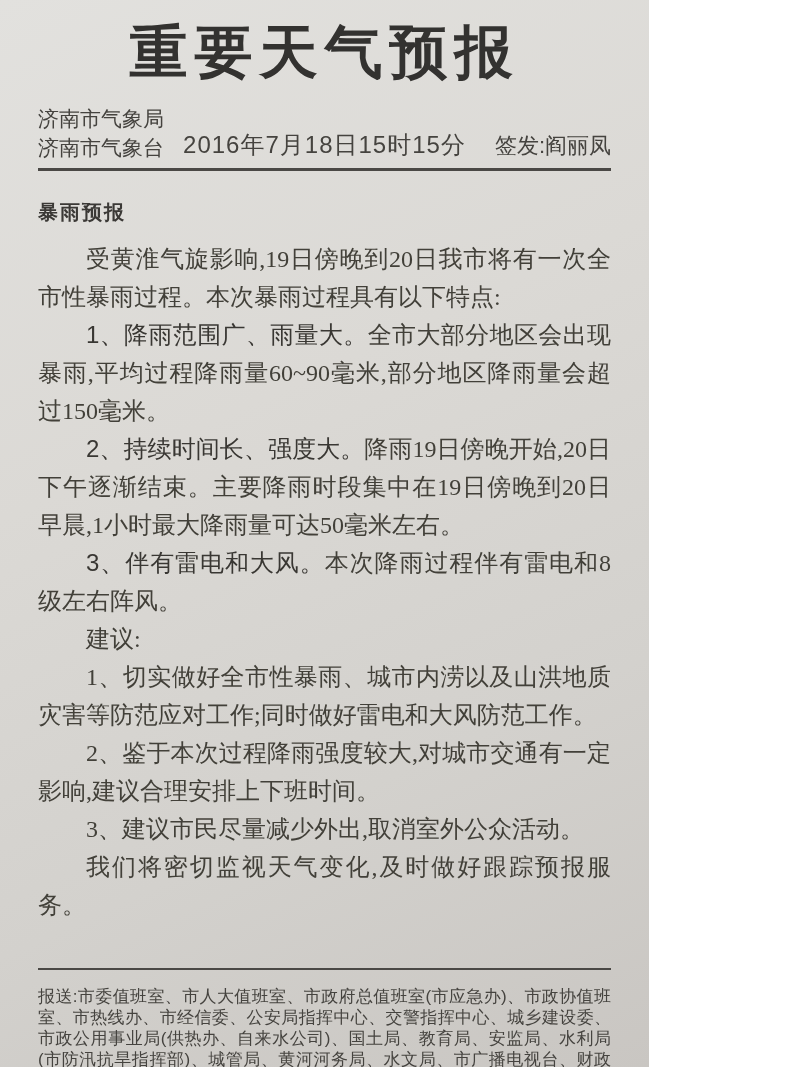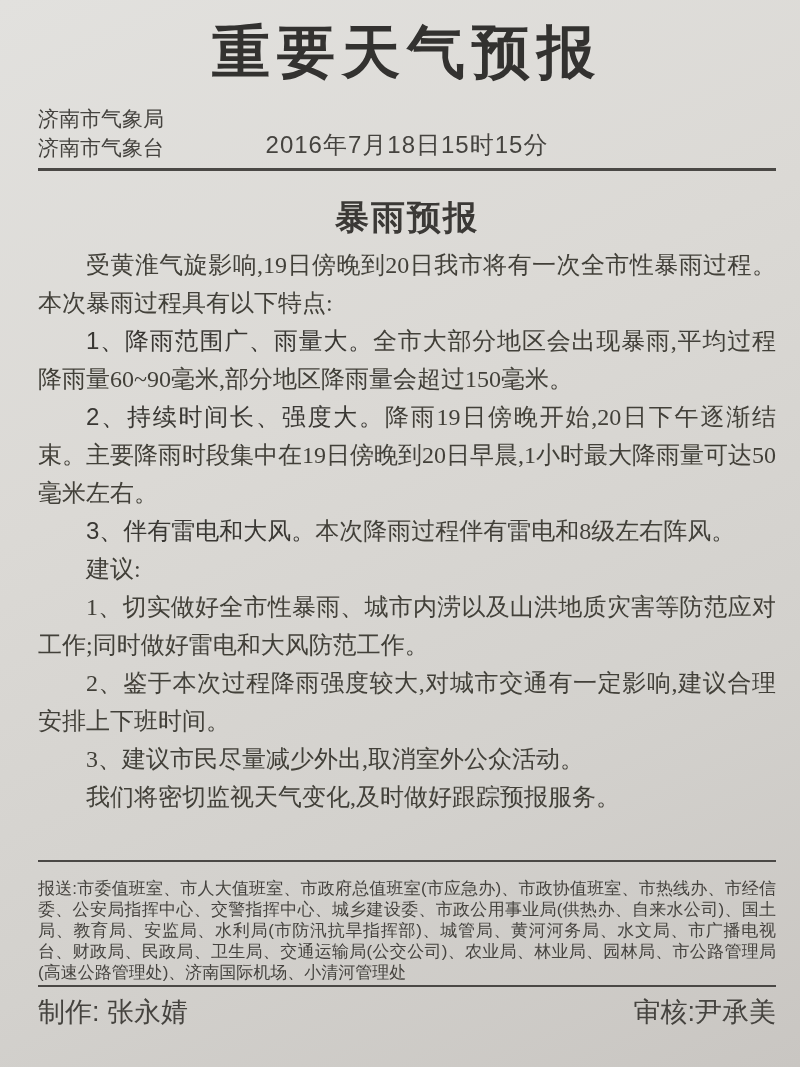--- a/index.html
+++ b/index.html
@@ -3,25 +3,25 @@
 <meta charset="utf-8">
 <style>
   * { margin: 0; padding: 0; box-sizing: border-box; }
   html, body { width: 800px; }
   body {
     font-family: "Liberation Sans", sans-serif;
     color: #3f3d3a;
   }
   .sheet {
     position: relative;
-    width: 800px;
+    width: 649px;
     height: 1067px;
     overflow: hidden;
     background: linear-gradient(155deg, #e2e1de 0%, #dbd9d5 38%, #d3d1cd 70%, #c9c6c2 100%);
-    padding: 14px 24px 0 38px;
+    padding: 14px 38px 0 38px;
   }
   .doc-title {
     text-align: center;
     font-size: 58px;
     line-height: 76px;
     font-weight: 900;
     letter-spacing: 7px;
     color: #333230;
     font-family: "Liberation Sans", sans-serif;
   }
@@ -40,24 +40,24 @@
     margin-top: 14px;
   }
   .org-block { font-size: 21px; line-height: 29px; color: #45433f; }
   .issue-datetime { font-size: 24px; color: #45433f; letter-spacing: 1px; padding-bottom: 1px; }
   .issuer { text-align: right; font-size: 22px; color: #45433f; padding-bottom: 1px; }
   .rule { background: #4a4845; }
   .rule.thick { height: 3px; margin-top: 6px; }
   .rule.thin-top { height: 2px; margin-top: 44px; }
   .rule.thin-bottom { height: 2px; margin-top: 2px; }
   .section-title {
-    text-align: center;
-    font-size: 34px;
+    text-align: left;
+    font-size: 20px;
     line-height: 34px;
-    margin-top: 30px;
+    margin-top: 24px;
     font-weight: bold;
     font-family: "Liberation Serif", serif;
     color: #3b3936;
     letter-spacing: 2px;
   }
   .doc-body {
     margin-top: 11px;
     font-family: "Liberation Serif", serif;
     font-size: 24px;
     line-height: 38px;
@@ -92,20 +92,21 @@
 
   <h1 class="doc-title">重要天气预报</h1>
 
 
   <div class="header-row">
     <div class="org-block">
       <div>济南市气象局</div>
       <div>济南市气象台</div>
     </div>
     <div class="issue-datetime">2016年7月18日15时15分</div>
+    <div class="issuer">签发:阎丽凤</div>
   </div>
 
   <div class="rule thick"></div>
 
   <h2 class="section-title">暴雨预报</h2>
 
   <div class="doc-body">
     <p><span class="lead"></span><span>受黄淮气旋影响,19日傍晚到20日我市将有一次全市性暴雨过程。本次暴雨过程具有以下特点:</span></p>
     <p><span class="lead">1、降雨范围广、雨量大。</span><span>全市大部分地区会出现暴雨,平均过程降雨量60~90毫米,部分地区降雨量会超过150毫米。</span></p>
     <p><span class="lead">2、持续时间长、强度大。</span><span>降雨19日傍晚开始,20日下午逐渐结束。主要降雨时段集中在19日傍晚到20日早晨,1小时最大降雨量可达50毫米左右。</span></p>

